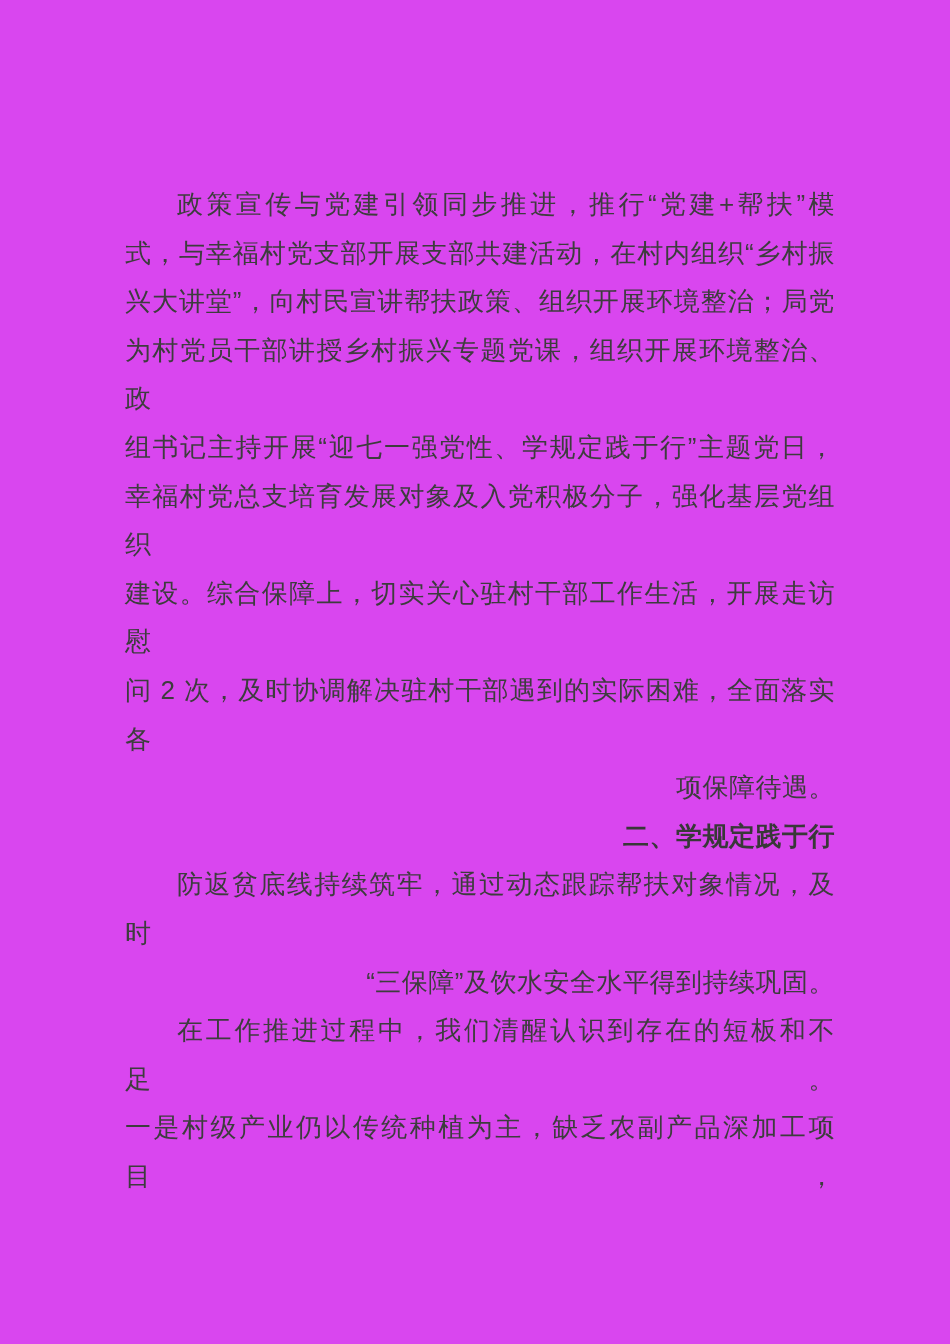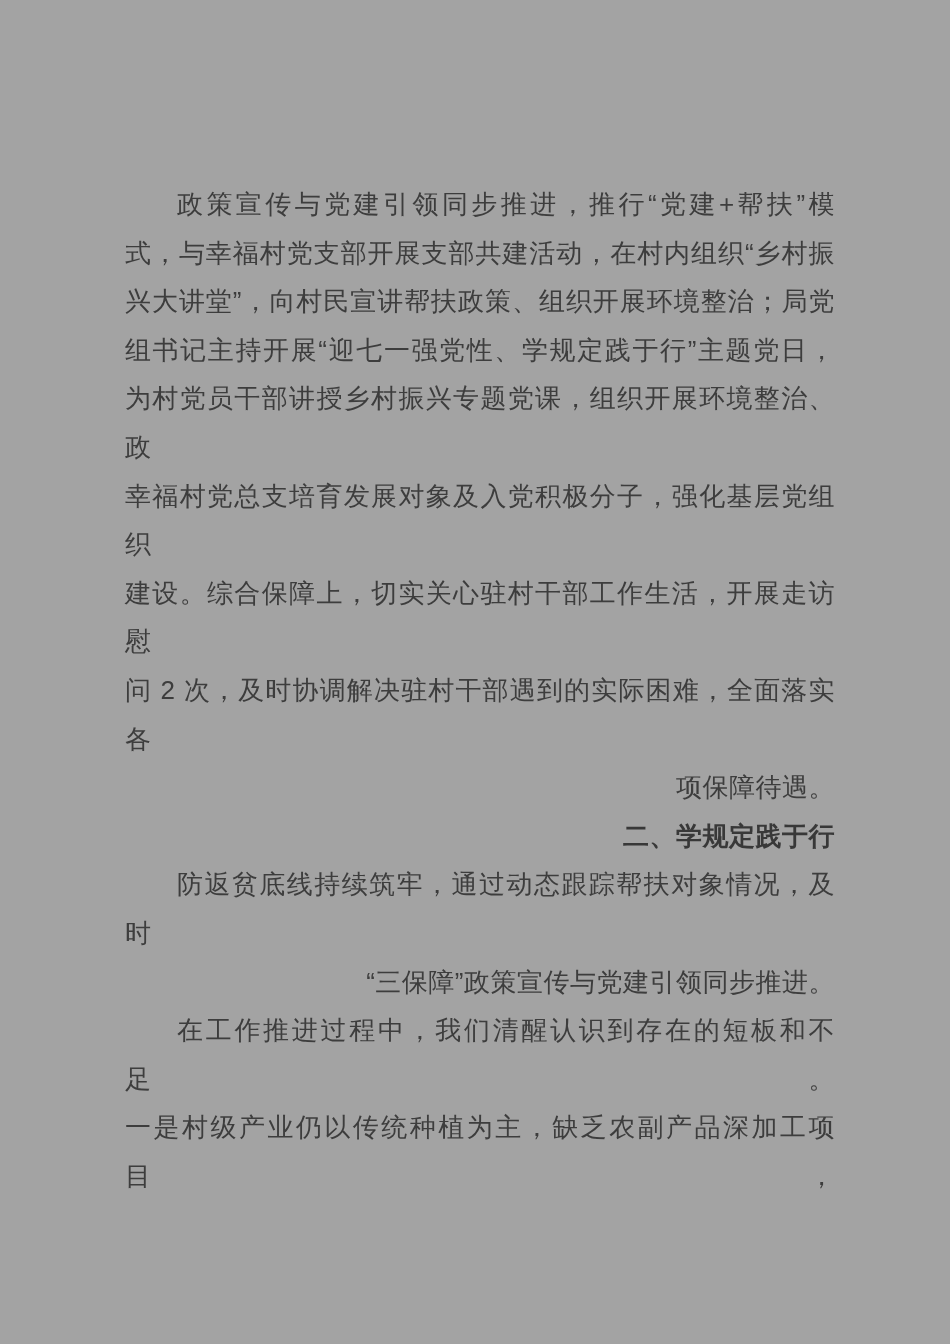--- a/index.html
+++ b/index.html
@@ -10,21 +10,21 @@
     width: 950px;
     height: 1344px;
     background: #ffffff;
     overflow: hidden;
     font-family: "Liberation Sans", sans-serif;
   }
   .page {
     position: relative;
     width: 950px;
     height: 1344px;
-    background: #a3a3a3;
+    background: #d946ef;
   }
   .doc-body {
     position: absolute;
     left: 125px;
     top: 180px;
     width: 710px;
   }
   .block {
     margin: 0;
     padding: 0;
@@ -53,32 +53,32 @@
 </style>
 </head>
 <body style="background: rgb(255, 255, 255);">
 
 <div class="page">
   <div class="doc-body">
       <div class="block paragraph">
         <div class="line first fill" style="color: rgb(61, 61, 61);">政策宣传与党建引领同步推进，推行“党建+帮扶”模</div>
         <div class="line fill" style="color: rgb(61, 61, 61);">式，与幸福村党支部开展支部共建活动，在村内组织“乡村振</div>
         <div class="line fill" style="color: rgb(61, 61, 61);">兴大讲堂”，向村民宣讲帮扶政策、组织开展环境整治；局党</div>
+        <div class="line fill" style="color: rgb(61, 61, 61);">为村党员干部讲授乡村振兴专题党课，组织开展环境整治、政</div>
         <div class="line fill" style="color: rgb(61, 61, 61);">组书记主持开展“迎七一强党性、学规定践于行”主题党日，</div>
-        <div class="line fill" style="color: rgb(61, 61, 61);">为村党员干部讲授乡村振兴专题党课，组织开展环境整治、政</div>
         <div class="line fill" style="color: rgb(61, 61, 61);">幸福村党总支培育发展对象及入党积极分子，强化基层党组织</div>
         <div class="line fill" style="color: rgb(61, 61, 61);">建设。综合保障上，切实关心驻村干部工作生活，开展走访慰</div>
         <div class="line fill" style="color: rgb(61, 61, 61);">问 2 次，及时协调解决驻村干部遇到的实际困难，全面落实各</div>
         <div class="line" style="color: rgb(61, 61, 61);">项保障待遇。</div>
       </div>
       <div class="block heading">
         <div class="line first" style="color: rgb(56, 56, 56);">二、学规定践于行</div>
       </div>
       <div class="block paragraph">
         <div class="line first fill" style="color: rgb(61, 61, 61);">防返贫底线持续筑牢，通过动态跟踪帮扶对象情况，及时</div>
-        <div class="line" style="color: rgb(61, 61, 61);">“三保障”政策宣传与党建引领同步推进。</div>
+        <div class="line" style="color: rgb(61, 61, 61);">“三保障”及饮水安全水平得到持续巩固。</div>
       </div>
       <div class="block paragraph">
         <div class="line first fill" style="color: rgb(61, 61, 61);">在工作推进过程中，我们清醒认识到存在的短板和不足。</div>
         <div class="line fill" style="color: rgb(61, 61, 61);">一是村级产业仍以传统种植为主，缺乏农副产品深加工项目，</div>
       </div>
     </div>
 </div>
 
 </body></html>

